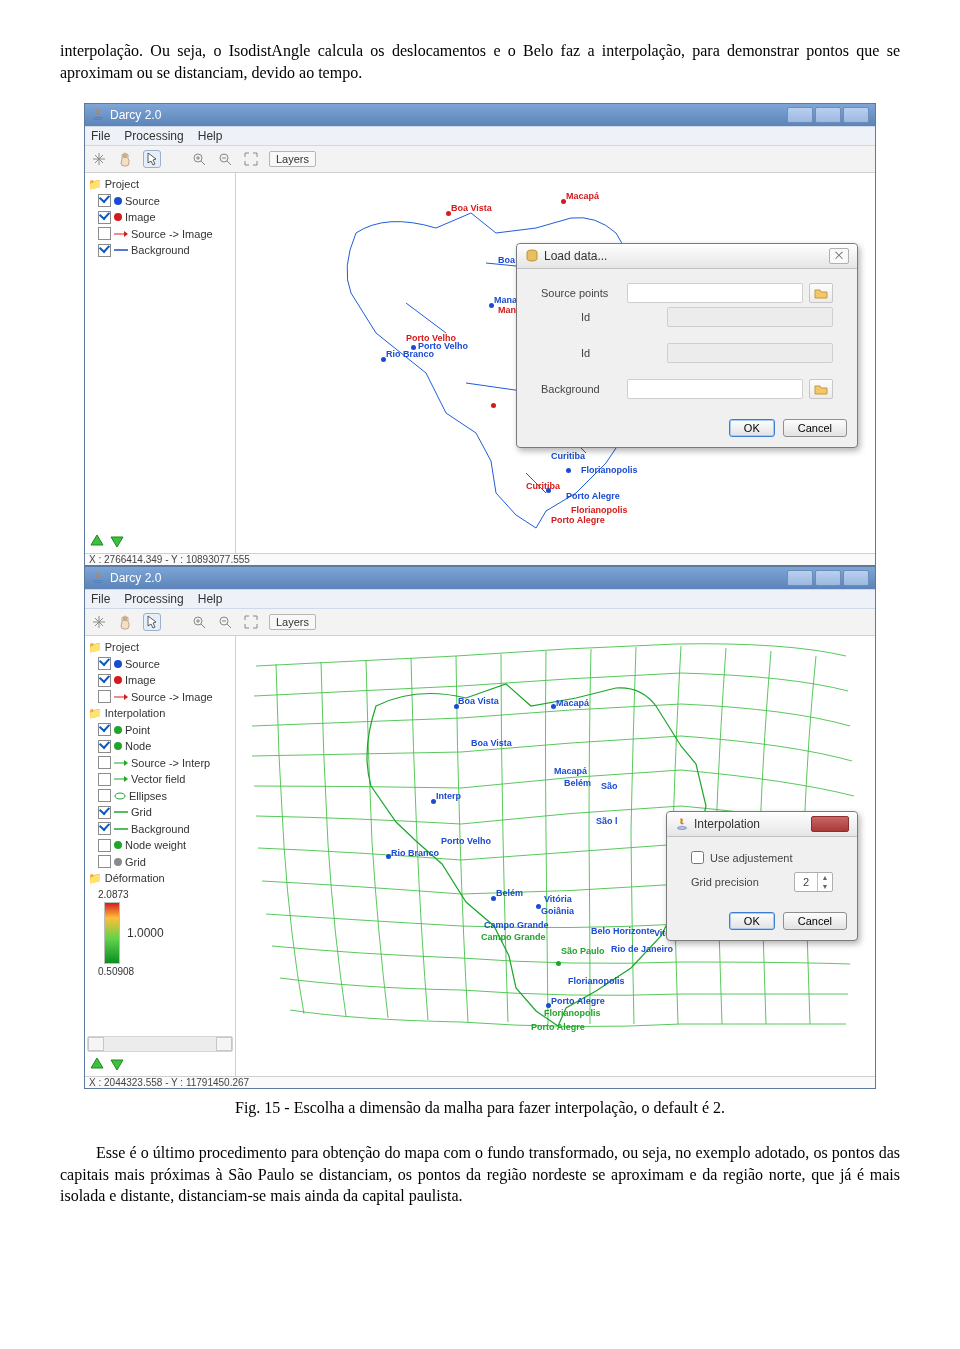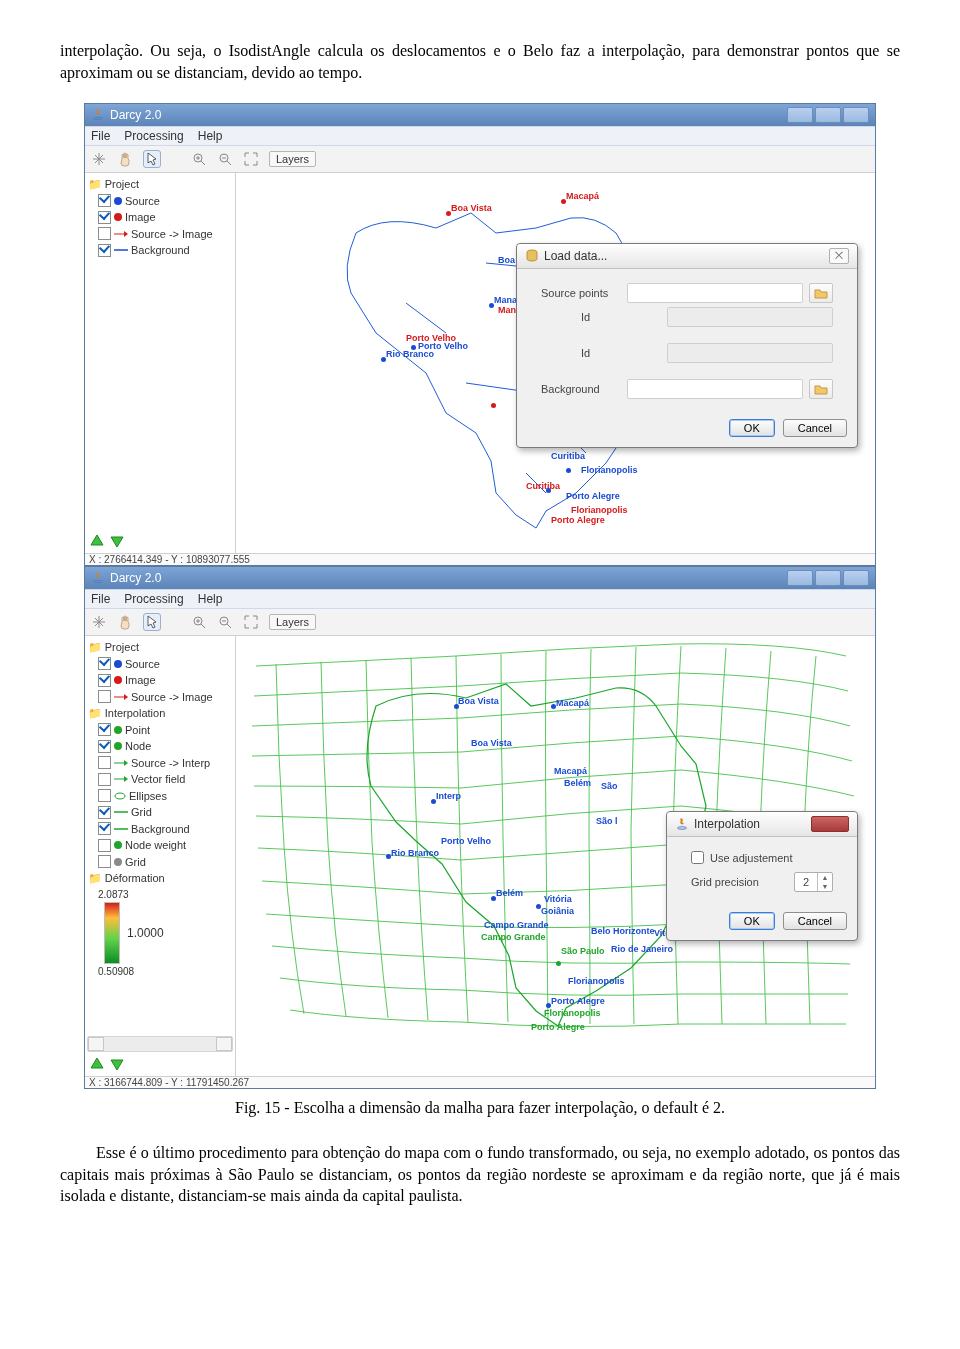--- a/index.html
+++ b/index.html
@@ -502,19 +502,19 @@
                 </div>
             </div>
           </div>
           <div class="dlg-foot">
             <button class="btn primary">OK</button>
             <button class="btn">Cancel</button>
           </div>
         </div>
       </div>
     </div>
-    <div class="statusbar">X : 3166744.809 - Y : 11791450.267</div>
+    <div class="statusbar">X : 2044323.558 - Y : 11791450.267</div>
   </div>
 
   <p class="caption">Fig. 15 - Escolha a dimensão da malha para fazer interpolação, o default é 2.</p>
 
   <p class="para" style="text-indent:36px">Esse é o último procedimento para obtenção do mapa com o fundo transformado, ou seja, no exemplo adotado, os pontos das capitais mais próximas à São Paulo se distanciam, os pontos da região nordeste se aproximam e da região norte, que já é mais isolada e distante, distanciam-se mais ainda da capital paulista.</p>
 </div>
 
 </body></html>

